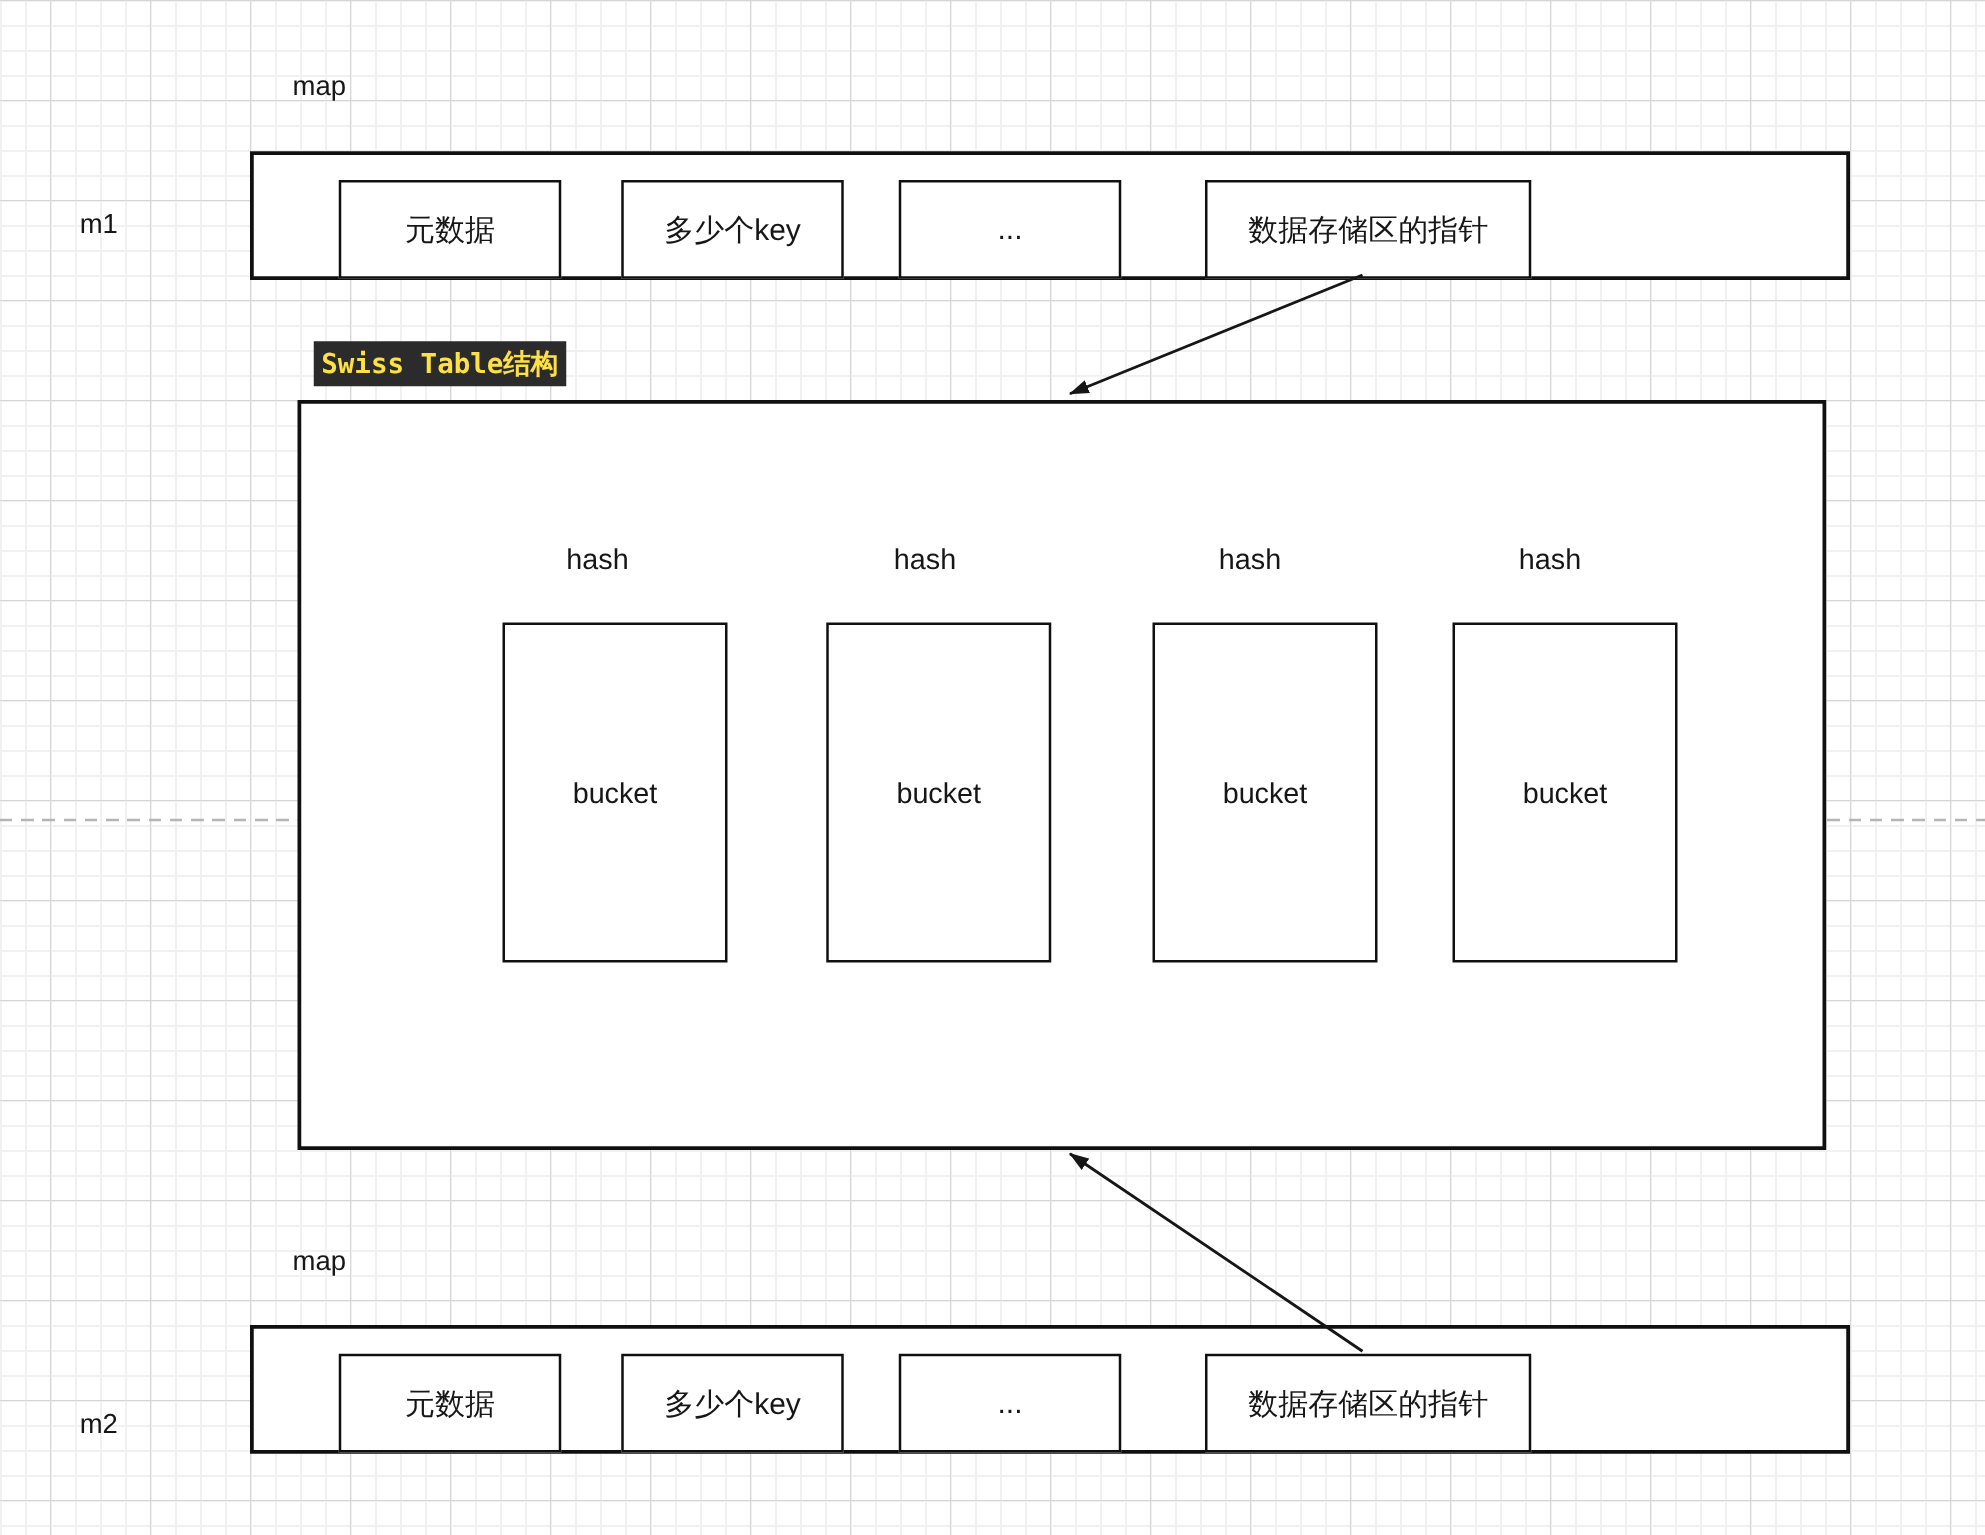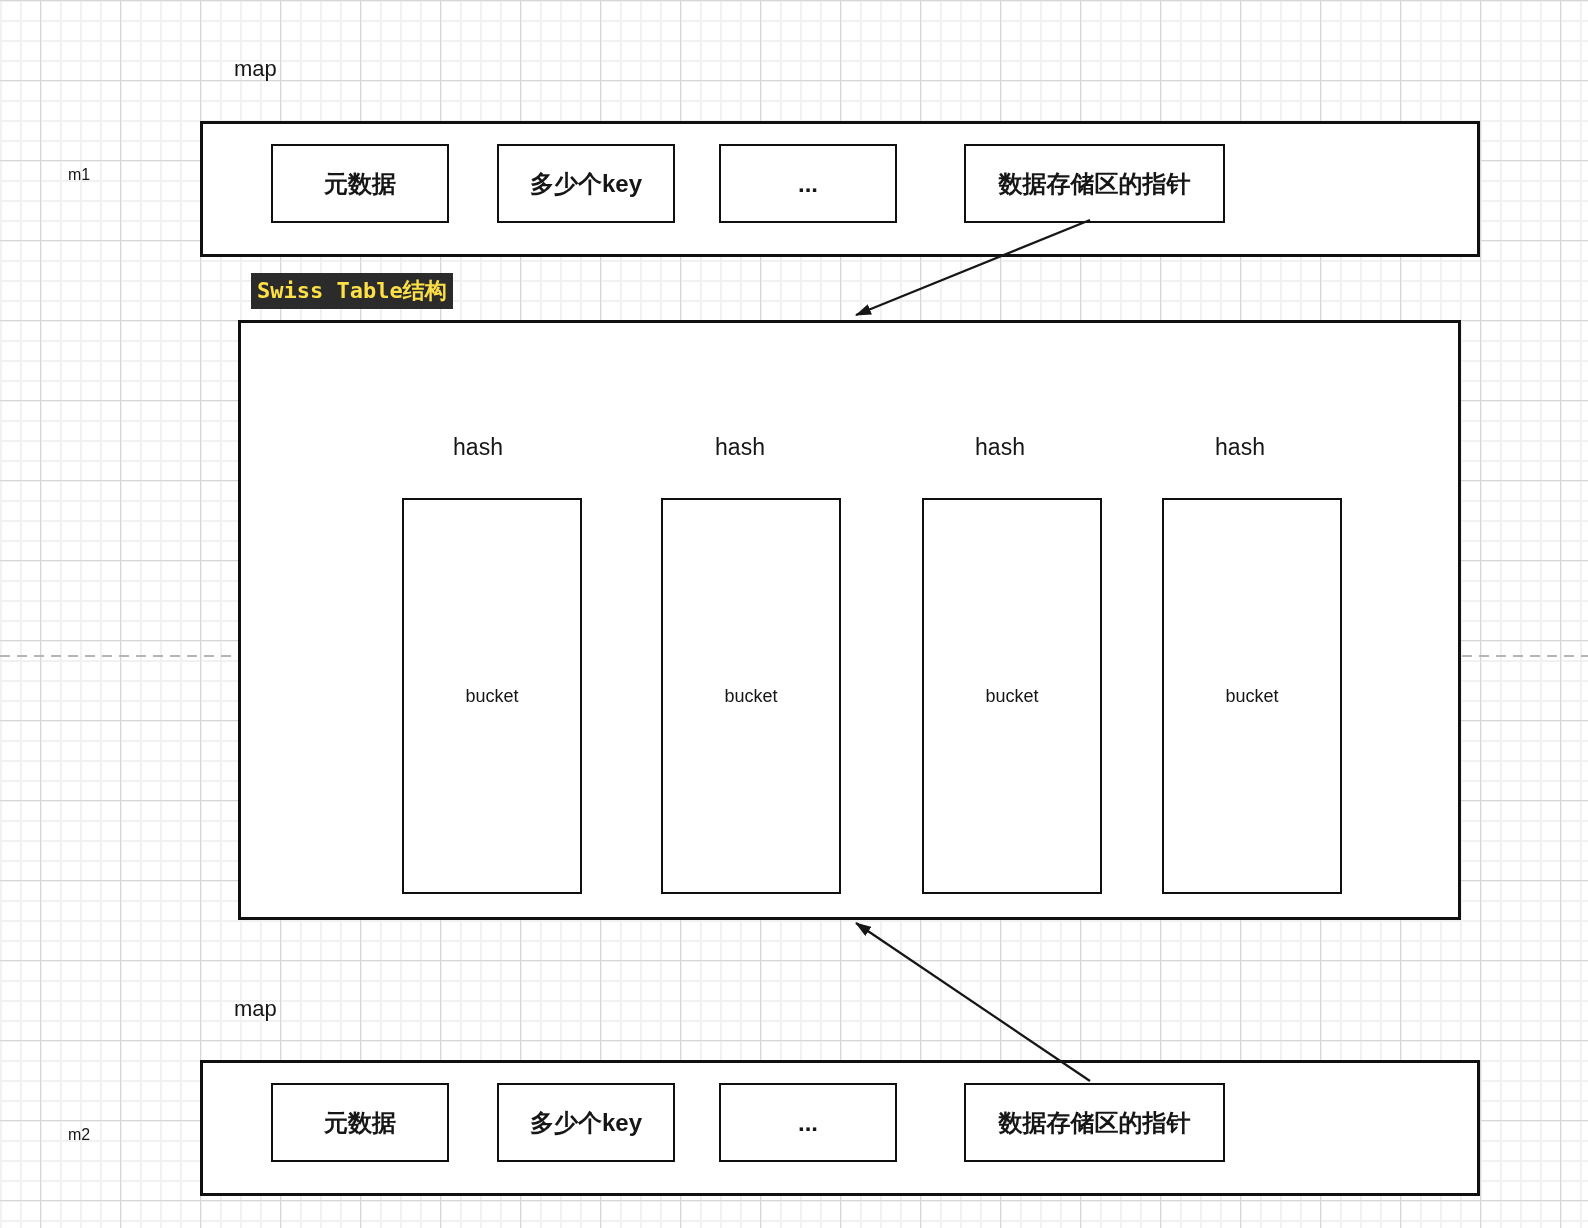--- a/index.html
+++ b/index.html
@@ -19,50 +19,50 @@
       linear-gradient(to bottom, #f1f1f1 2px, transparent 2px);
     background-size:80px 80px, 80px 80px, 20px 20px, 20px 20px;
     background-position:40px 0, 0 0, 0 0, 0 0;
     padding-left:35px;
   }
   .dashed-line{
     position:absolute;left:0;top:655px;width:1588px;height:2px;z-index:1;
     background:repeating-linear-gradient(to right,#b5b5b5 0 10px,transparent 10px 17px);
   }
   .outer-box{
-    position:absolute;width:1280px;height:136px;
-    background:#ffffff;border:3px solid #101010;z-index:2;font-weight:bold;
+    position:absolute;width:1280px;height:103px;
+    background:#ffffff;border:3px solid #101010;z-index:2;
   }
   .cell{
     position:absolute;top:20px;height:79px;
     background:#ffffff;border:2.5px solid #101010;
     display:flex;align-items:center;justify-content:center;
     font-size:24px;z-index:3;
   }
   .free-label{position:absolute;z-index:2;font-size:22px;white-space:nowrap;}
-  .var-label{position:absolute;z-index:2;font-size:16px;width:60px;text-align:center;white-space:nowrap;}
+  .var-label{position:absolute;z-index:2;font-size:22px;width:60px;text-align:center;white-space:nowrap;}
   .badge{
     position:absolute;left:251px;top:273px;height:36px;z-index:2;
     background:#2b2b2b;color:#fde047;
     font-family:"DejaVu Sans Mono", monospace;font-weight:bold;font-size:22px;
     display:flex;align-items:center;padding:0 6px;white-space:nowrap;
   }
   .swiss-box{
     position:absolute;left:238px;top:320px;width:1223px;height:600px;
     background:#ffffff;border:3px solid #101010;z-index:2;
   }
   .hash-label{
     position:absolute;top:434px;width:120px;z-index:3;
     font-size:23px;text-align:center;white-space:nowrap;
   }
   .bucket{
-    position:absolute;top:498px;width:180px;height:396px;z-index:3;
+    position:absolute;top:498px;width:180px;height:272px;z-index:3;
     background:#ffffff;border:2.5px solid #101010;
     display:flex;align-items:center;justify-content:center;
-    font-size:18px;
+    font-size:23px;
   }
   .arrow-layer{position:absolute;left:0;top:0;width:1588px;height:1228px;z-index:4;pointer-events:none;}
 </style>
 </head>
 <body>
 
 <div class="canvas">
 
   <div class="dashed-line"></div>
 

